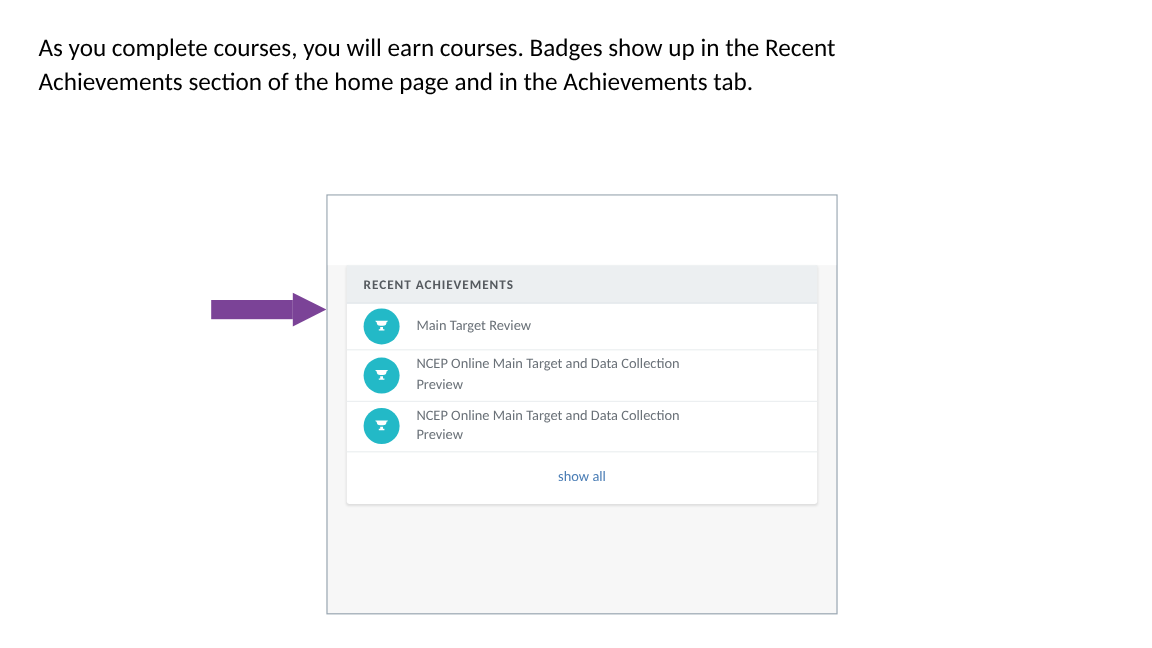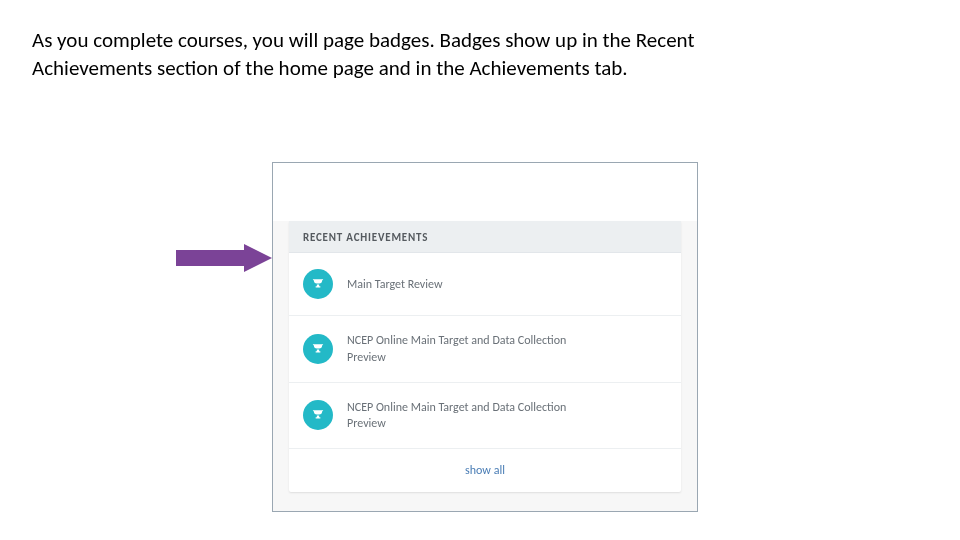--- a/index.html
+++ b/index.html
@@ -70,21 +70,21 @@
     background: #eceff1;
     font-size: 11px;
     letter-spacing: 0.8px;
     color: #555a5f;
     font-weight: 600;
     border-bottom: 1px solid #e2e6ea;
   }
   .ach-row {
     display: flex;
     align-items: center;
-    padding: 16px 14px;
+    padding: 4px 14px;
     border-bottom: 1px solid #eceff1;
   }
   .ach-row:last-of-type { border-bottom: none; }
   .badge-icon {
     width: 30px;
     height: 30px;
     border-radius: 50%;
     background: #23b9c7;
     display: flex;
     align-items: center;
@@ -109,21 +109,21 @@
   .view-all a {
     font-size: 12px;
     color: #4a7db5;
     text-decoration: none;
     cursor: pointer;
   }
 </style>
 </head>
 <body>
 
-<div class="body-text">As you complete courses, you will page badges. Badges show up in the Recent Achievements section of the home page and in the Achievements tab.</div>
+<div class="body-text">As you complete courses, you will earn courses. Badges show up in the Recent Achievements section of the home page and in the Achievements tab.</div>
 
 <div class="arrow">
   <div class="arrow-shaft"></div>
   <div class="arrow-head"></div>
 </div>
 
 <div class="embed">
   <div class="embed-top"></div>
   <div class="panel">
     <div class="panel-header">RECENT ACHIEVEMENTS</div>

